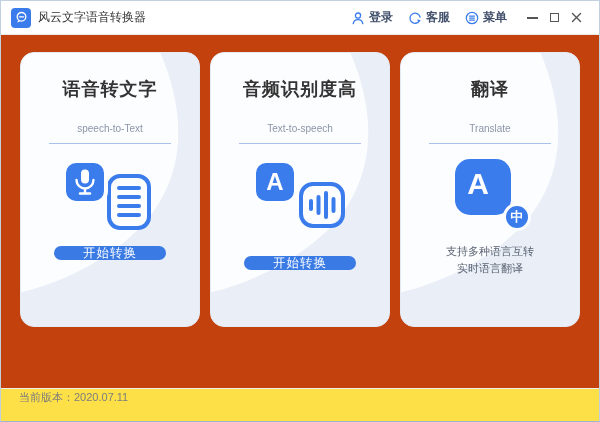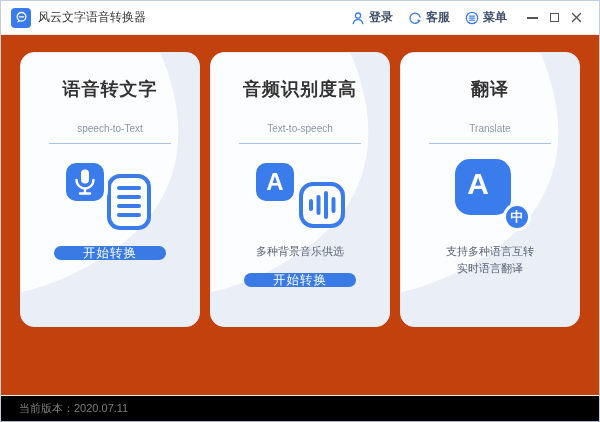--- a/index.html
+++ b/index.html
@@ -94,23 +94,23 @@
     border:none; border-radius:16px;
     background:#3a7ae4; color:#fff; font-size:12.5px;
     display:flex; align-items:center; justify-content:center;
     cursor:pointer; letter-spacing:1px;
     font-family:inherit;
   }
   
   .footer {
     flex:0 0 26px; height:26px;
     border-top:1px solid #ededed;
-    background:#000000;
-    display:flex; align-items:center;
-    padding:8px 18px;
+    background:#fde047;
+    display:flex; align-items:flex-end;
+    padding:16px 18px;
     font-size:11px; color:#7d7d7d;
   }
 </style>
 </head>
 <body>
 
 <div class="window">
 
   <div class="header">
     <span class="app-icon">
@@ -209,21 +209,20 @@
             <line x1="13" y1="20" x2="13" y2="28"></line>
             <line x1="20.5" y1="16" x2="20.5" y2="32"></line>
             <line x1="28" y1="12" x2="28" y2="36"></line>
             <line x1="35.5" y1="18" x2="35.5" y2="30"></line>
           </svg>
           <span class="sq">
             <span class="sq-letter">A</span>
           </span>
         </div>
         <div class="card-desc">
-          <div>多种背景音乐供选</div>
         </div>
         <button class="card-btn">开始转换</button>
       </div>
     </div>
 
     <div class="card">
       <svg class="wave" viewBox="0 0 180 275" preserveAspectRatio="none">
         <path d="M0,0 L141,0 C166,58 169,122 124,172 C94,205 44,231 0,241 Z" fill="#fcfdff"></path>
       </svg>
       <div class="card-content">

